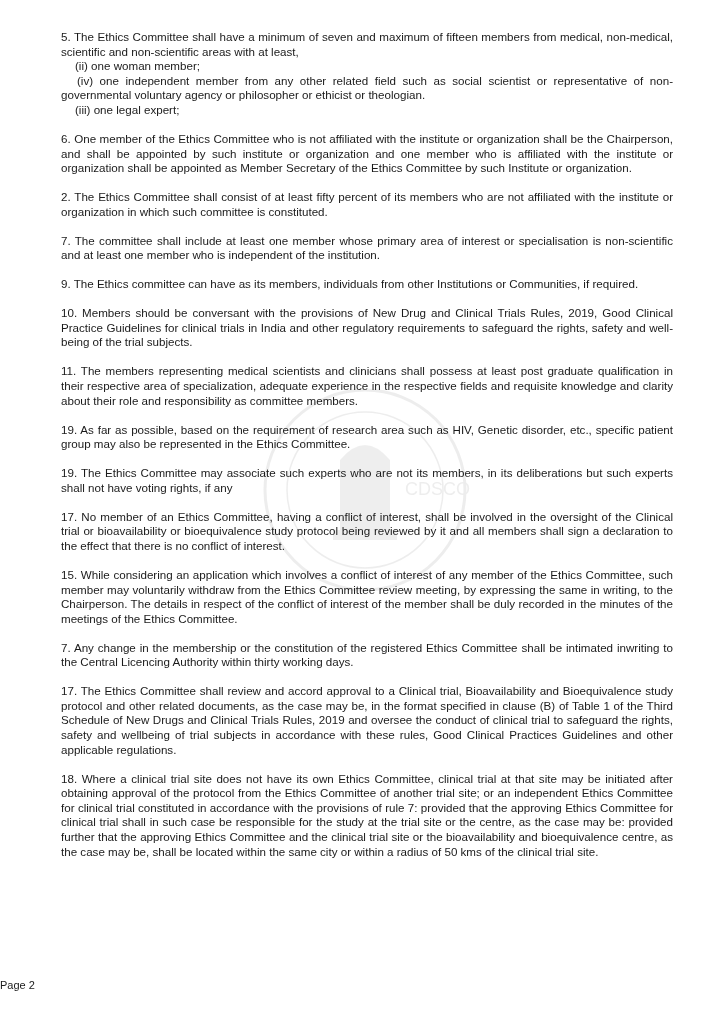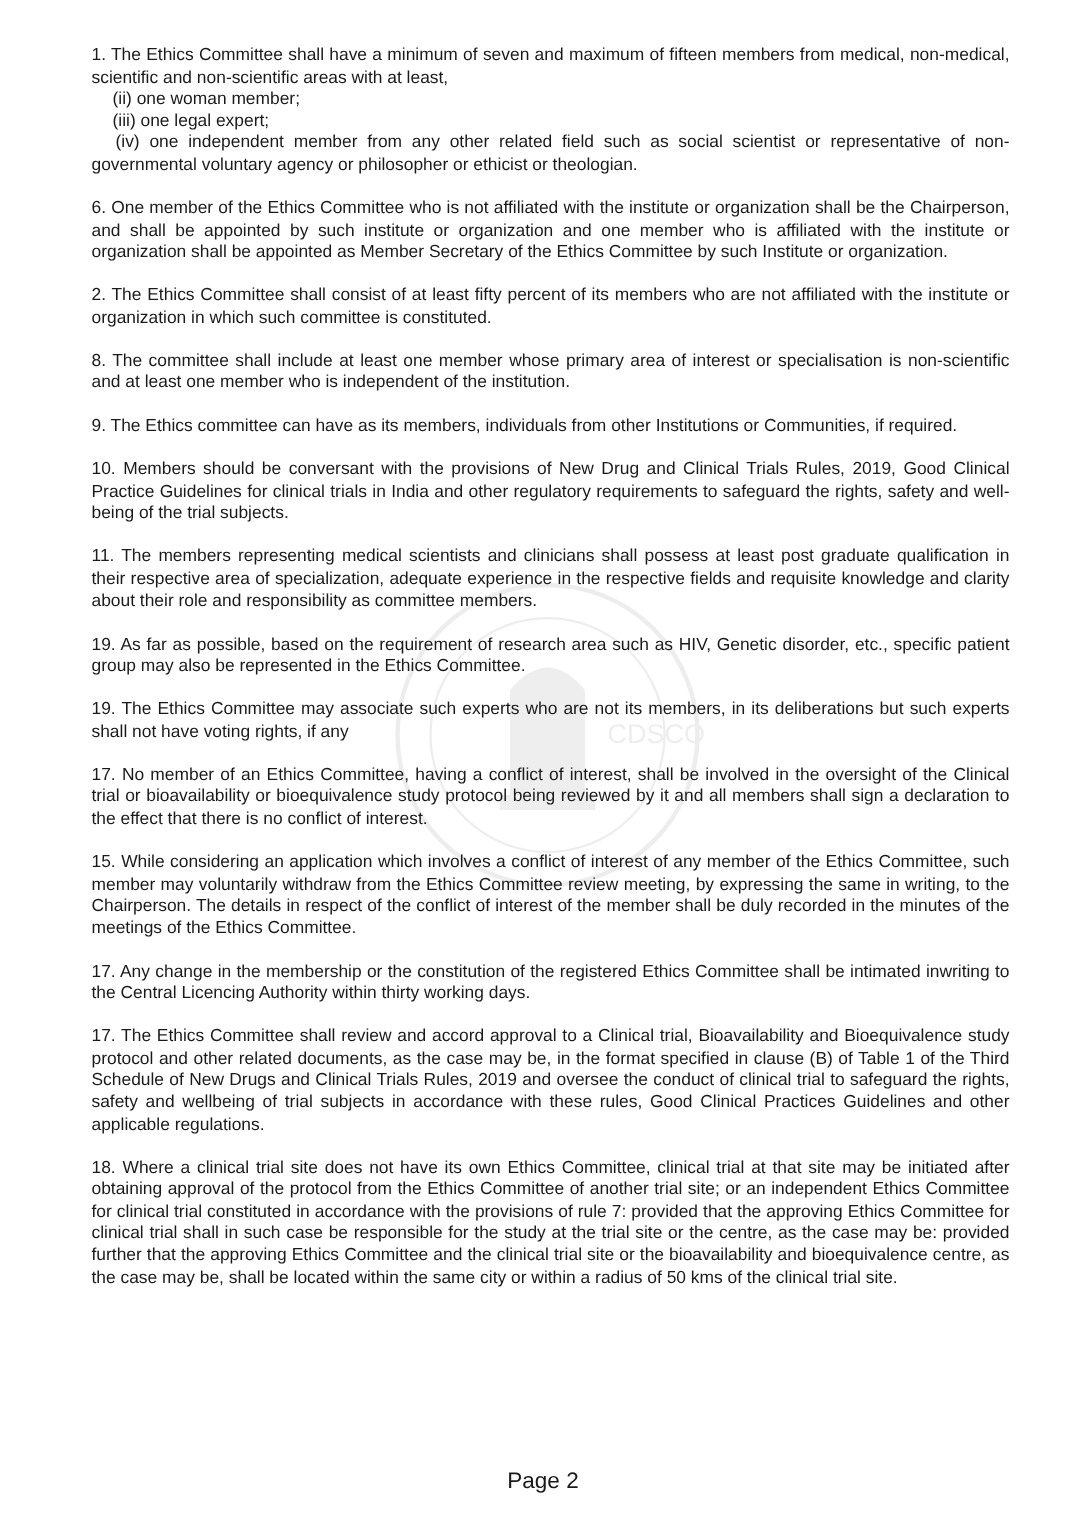--- a/index.html
+++ b/index.html
@@ -5,51 +5,51 @@
   html, body { margin: 0; padding: 0; background: #ffffff; }
   body { width: 724px; height: 1024px; position: relative; overflow: hidden;
          font-family: "Liberation Sans", sans-serif; color: #1a1a1a; }
   .page { position: absolute; left: 61px; top: 30px; width: 612px;
           font-size: 11.6px; line-height: 14.6px; text-align: justify; }
   .para { margin: 0 0 14.4px 0; }
   .sub { margin: 0; padding-left: 14px; }
   .sub.iv { padding-left: 16px; text-indent: 0; }
   .watermark { position: absolute; left: 255px; top: 380px; width: 220px; height: 220px;
                opacity: 0.10; pointer-events: none; }
-  .footer { position: absolute; left: 0; width: 724px; top: 979px; text-align: center;
-            font-size: 15px; }
+  .footer { position: absolute; left: 0; width: 724px; top: 979px; 
+            font-size: 11px; }
 </style>
 </head>
 <body>
 
 <svg class="watermark" viewBox="0 0 220 220">
   <circle cx="110" cy="110" r="100" fill="none" stroke="#555" stroke-width="3"></circle>
   <circle cx="110" cy="110" r="78" fill="none" stroke="#555" stroke-width="1.5"></circle>
   <path d="M85 150 L85 80 Q110 50 135 80 L135 150 Z" fill="#666"></path>
   <rect x="78" y="150" width="64" height="10" fill="#666"></rect>
   <text x="150" y="115" font-size="18" fill="#555" font-family="Liberation Sans, sans-serif">CDSCO</text>
 </svg>
 
 <div class="page">
   <div class="para">
-    <div>1. The Ethics Committee shall have a minimum of seven and maximum of fifteen members from medical, non-medical, scientific and non-scientific areas with at least,</div>
+    <div>5. The Ethics Committee shall have a minimum of seven and maximum of fifteen members from medical, non-medical, scientific and non-scientific areas with at least,</div>
     <div class="sub">(ii) one woman member;</div>
-    <div class="sub">(iii) one legal expert;</div>
     <div class="sub iv">
       <span style="display:block;text-indent:16px;margin-left:-16px">(iv) one independent member from any other related field such as social scientist or representative of non-governmental voluntary agency or philosopher or ethicist or theologian.</span>
     </div>
+    <div class="sub">(iii) one legal expert;</div>
   </div>
   <p class="para">6. One member of the Ethics Committee who is not affiliated with the institute or organization shall be the Chairperson, and shall be appointed by such institute or organization and one member who is affiliated with the institute or organization shall be appointed as Member Secretary of the Ethics Committee by such Institute or organization.</p>
   <p class="para">2. The Ethics Committee shall consist of at least fifty percent of its members who are not affiliated with the institute or organization in which such committee is constituted.</p>
-  <p class="para">8. The committee shall include at least one member whose primary area of interest or specialisation is non-scientific and at least one member who is independent of the institution.</p>
+  <p class="para">7. The committee shall include at least one member whose primary area of interest or specialisation is non-scientific and at least one member who is independent of the institution.</p>
   <p class="para">9. The Ethics committee can have as its members, individuals from other Institutions or Communities, if required.</p>
   <p class="para">10. Members should be conversant with the provisions of New Drug and Clinical Trials Rules, 2019, Good Clinical Practice Guidelines for clinical trials in India and other regulatory requirements to safeguard the rights, safety and well-being of the trial subjects.</p>
   <p class="para">11. The members representing medical scientists and clinicians shall possess at least post graduate qualification in their respective area of specialization, adequate experience in the respective fields and requisite knowledge and clarity about their role and responsibility as committee members.</p>
   <p class="para">19. As far as possible, based on the requirement of research area such as HIV, Genetic disorder, etc., specific patient group may also be represented in the Ethics Committee.</p>
   <p class="para">19. The Ethics Committee may associate such experts who are not its members, in its deliberations but such experts shall not have voting rights, if any</p>
   <p class="para">17. No member of an Ethics Committee, having a conflict of interest, shall be involved in the oversight of the Clinical trial or bioavailability or bioequivalence study protocol being reviewed by it and all members shall sign a declaration to the effect that there is no conflict of interest.</p>
   <p class="para">15. While considering an application which involves a conflict of interest of any member of the Ethics Committee, such member may voluntarily withdraw from the Ethics Committee review meeting, by expressing the same in writing, to the Chairperson. The details in respect of the conflict of interest of the member shall be duly recorded in the minutes of the meetings of the Ethics Committee.</p>
-  <p class="para">17. Any change in the membership or the constitution of the registered Ethics Committee shall be intimated inwriting to the Central Licencing Authority within thirty working days.</p>
+  <p class="para">7. Any change in the membership or the constitution of the registered Ethics Committee shall be intimated inwriting to the Central Licencing Authority within thirty working days.</p>
   <p class="para">17. The Ethics Committee shall review and accord approval to a Clinical trial, Bioavailability and Bioequivalence study protocol and other related documents, as the case may be, in the format specified in clause (B) of Table 1 of the Third Schedule of New Drugs and Clinical Trials Rules, 2019 and oversee the conduct of clinical trial to safeguard the rights, safety and wellbeing of trial subjects in accordance with these rules, Good Clinical Practices Guidelines and other applicable regulations.</p>
   <p class="para">18. Where a clinical trial site does not have its own Ethics Committee, clinical trial at that site may be initiated after obtaining approval of the protocol from the Ethics Committee of another trial site; or an independent Ethics Committee for clinical trial constituted in accordance with the provisions of rule 7: provided that the approving Ethics Committee for clinical trial shall in such case be responsible for the study at the trial site or the centre, as the case may be: provided further that the approving Ethics Committee and the clinical trial site or the bioavailability and bioequivalence centre, as the case may be, shall be located within the same city or within a radius of 50 kms of the clinical trial site.</p>
 </div>
 
 <div class="footer">Page 2</div>
 
 </body></html>

